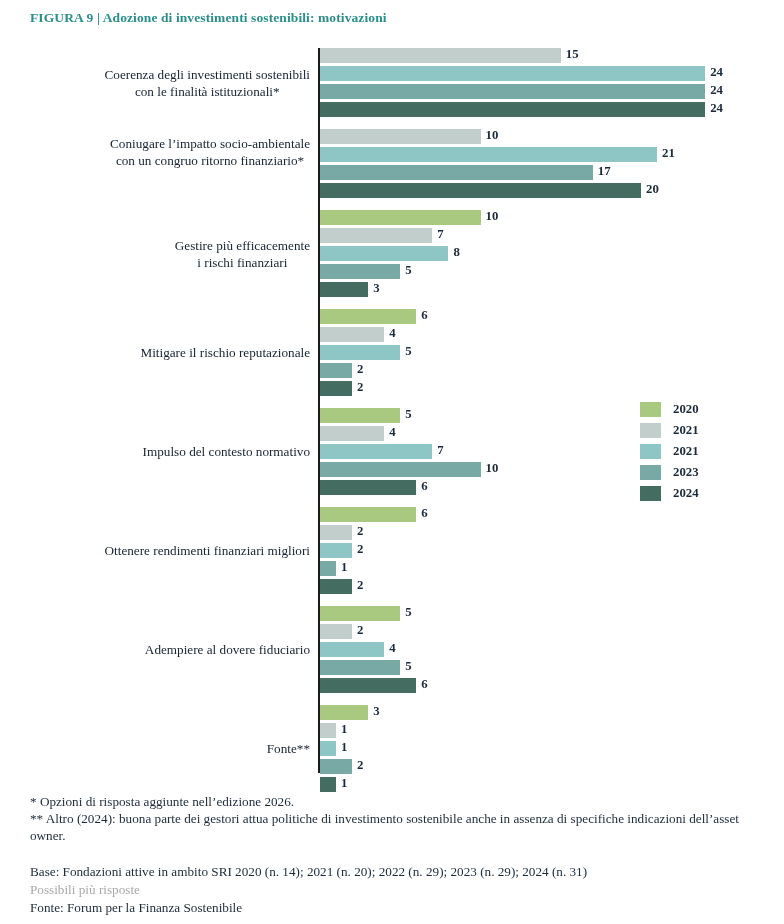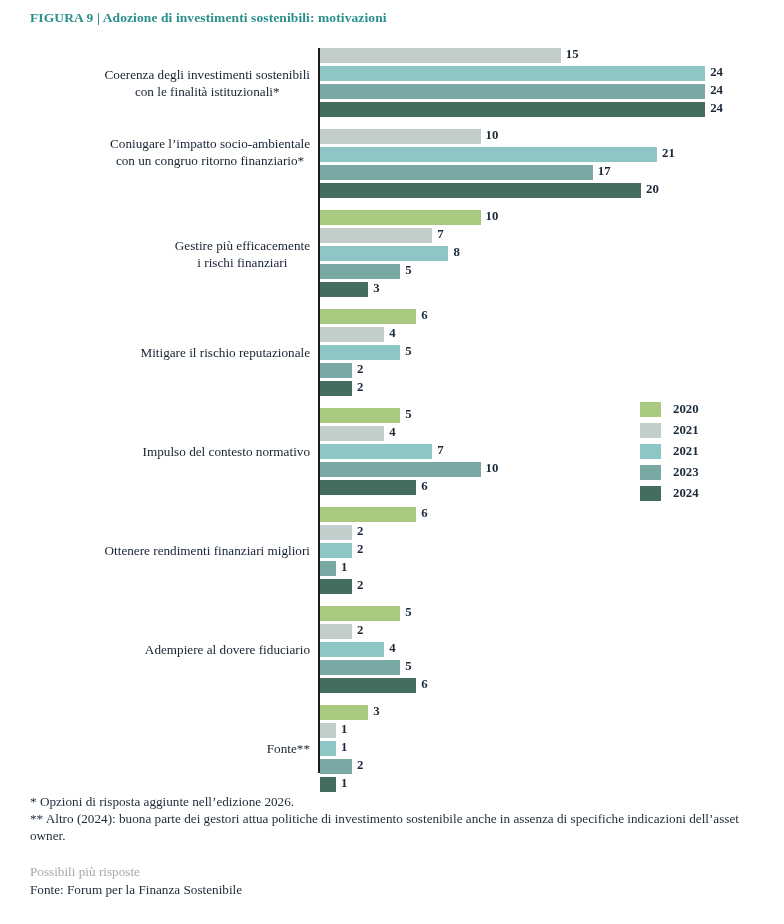--- a/index.html
+++ b/index.html
@@ -364,15 +364,16 @@
       </div>
     </div>
 </div>
 
 <div id="notes">
   <span class="note-line">* Opzioni di risposta aggiunte nell’edizione 2026.</span>
   <span class="note-line">** Altro (2024): buona parte dei gestori attua politiche di investimento sostenibile anche in assenza di specifiche indicazioni dell’asset owner.</span>
 </div>
 
 <div id="source-block">
+  <div>Base: Fondazioni attive in ambito SRI 2020 (n. 14); 2021 (n. 20); 2022 (n. 29); 2023 (n. 29); 2024 (n. 31)</div>
   <div class="muted">Possibili più risposte</div>
   <div>Fonte: Forum per la Finanza Sostenibile</div>
 </div>
 
 </body></html>

